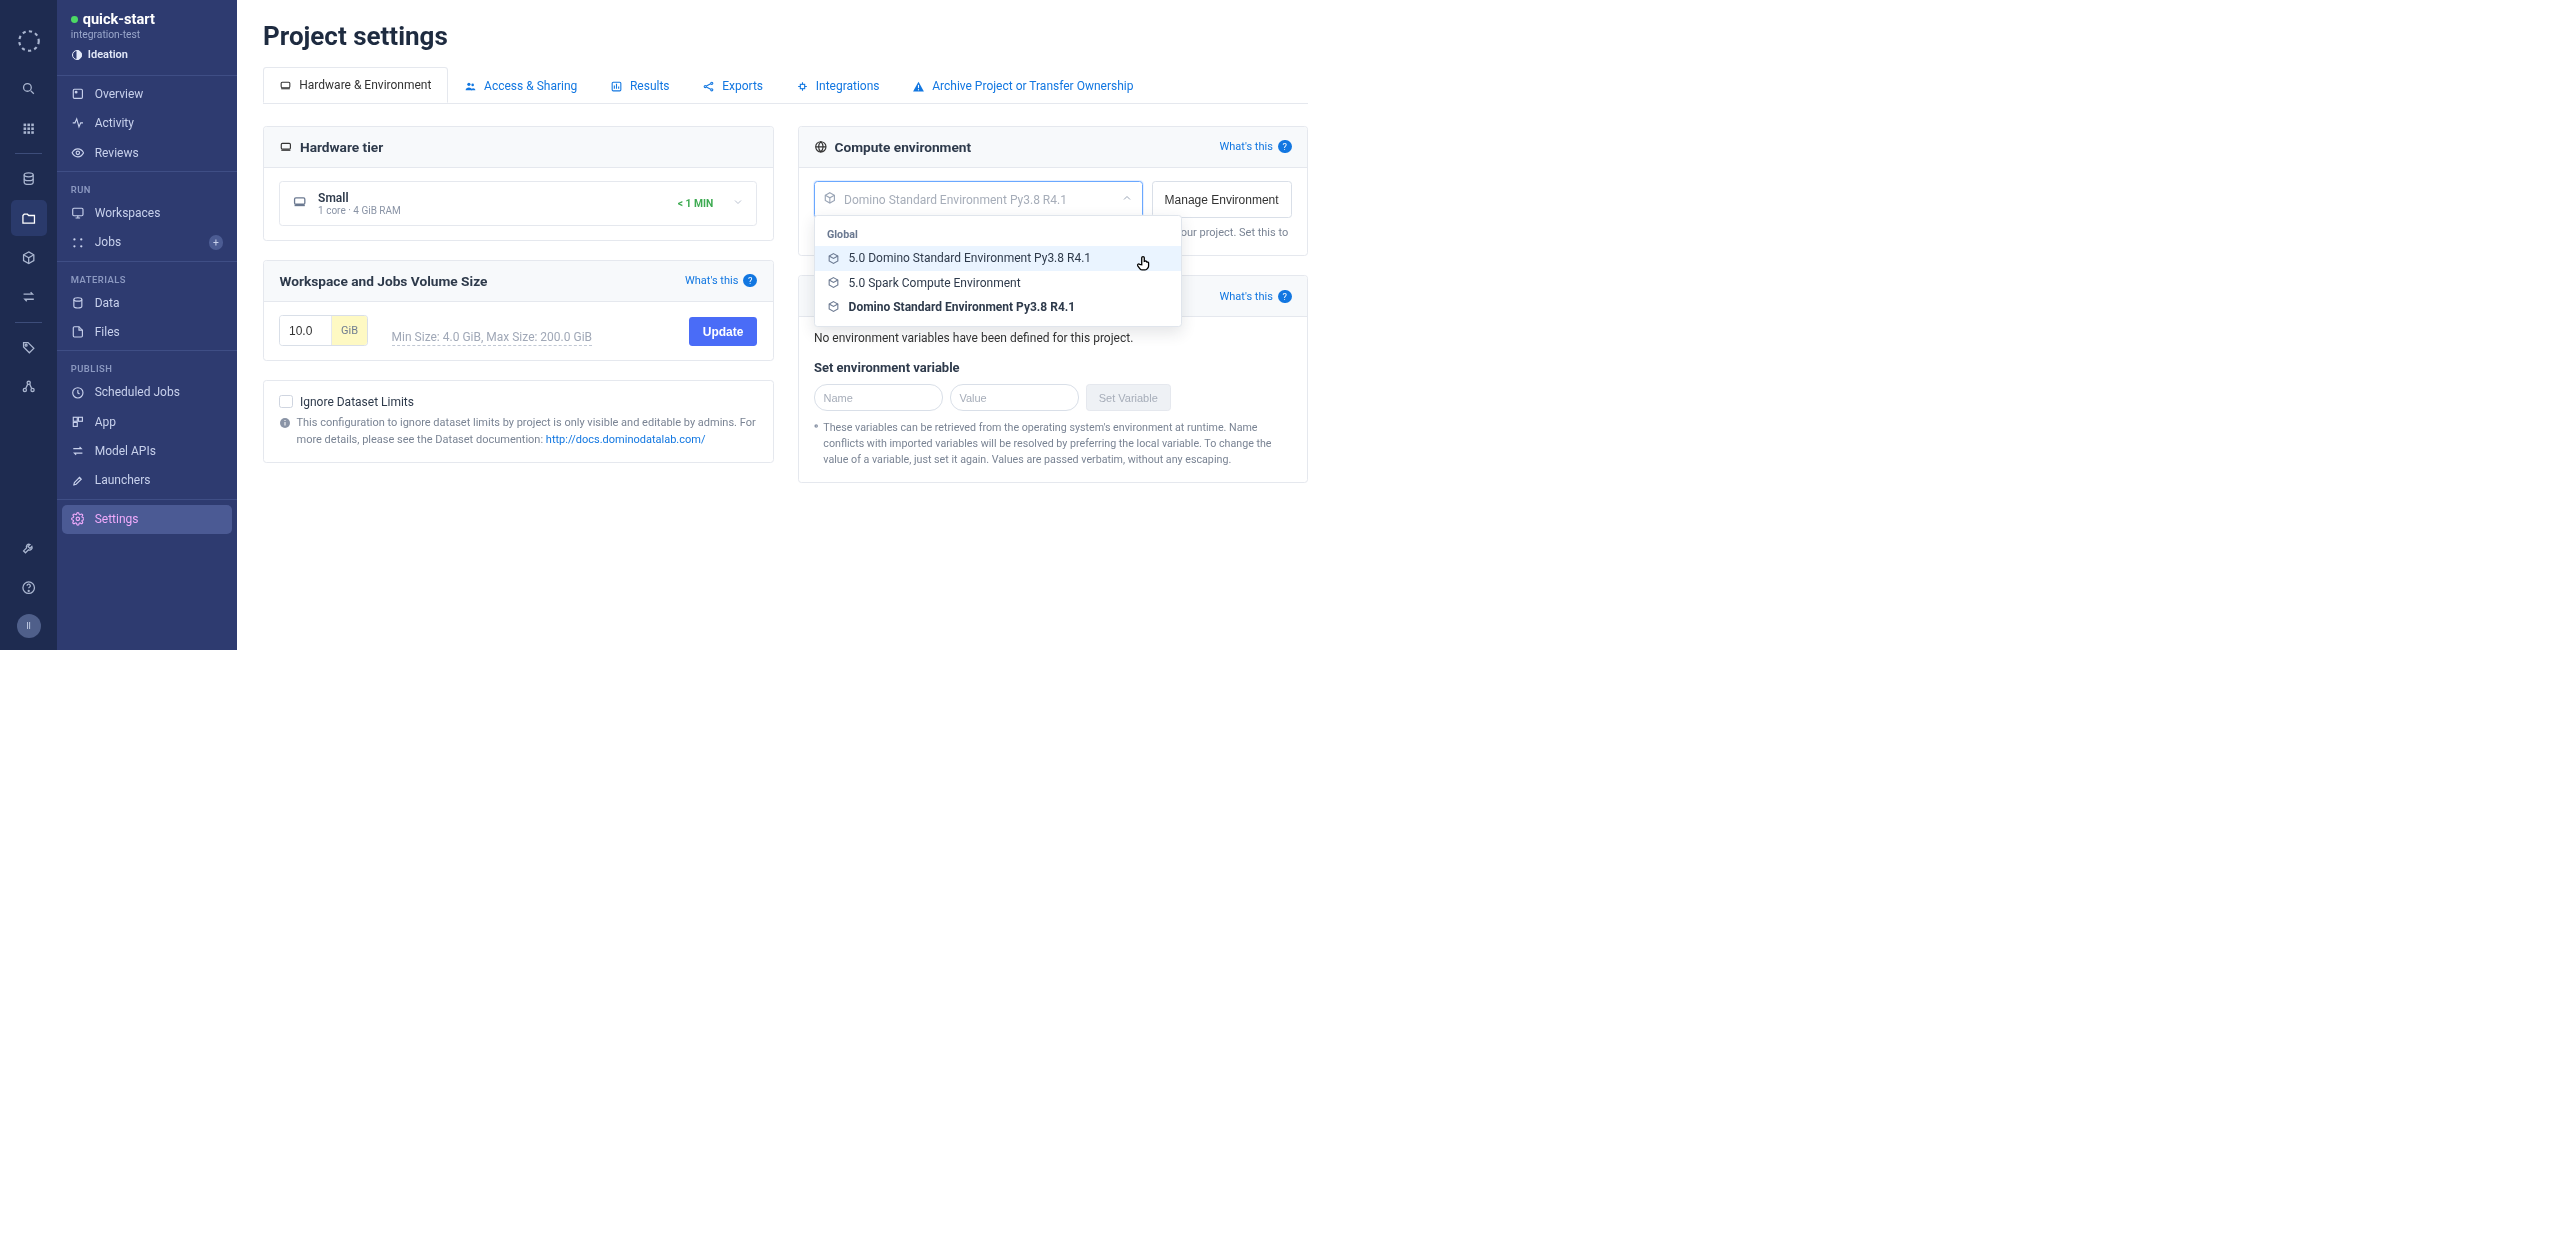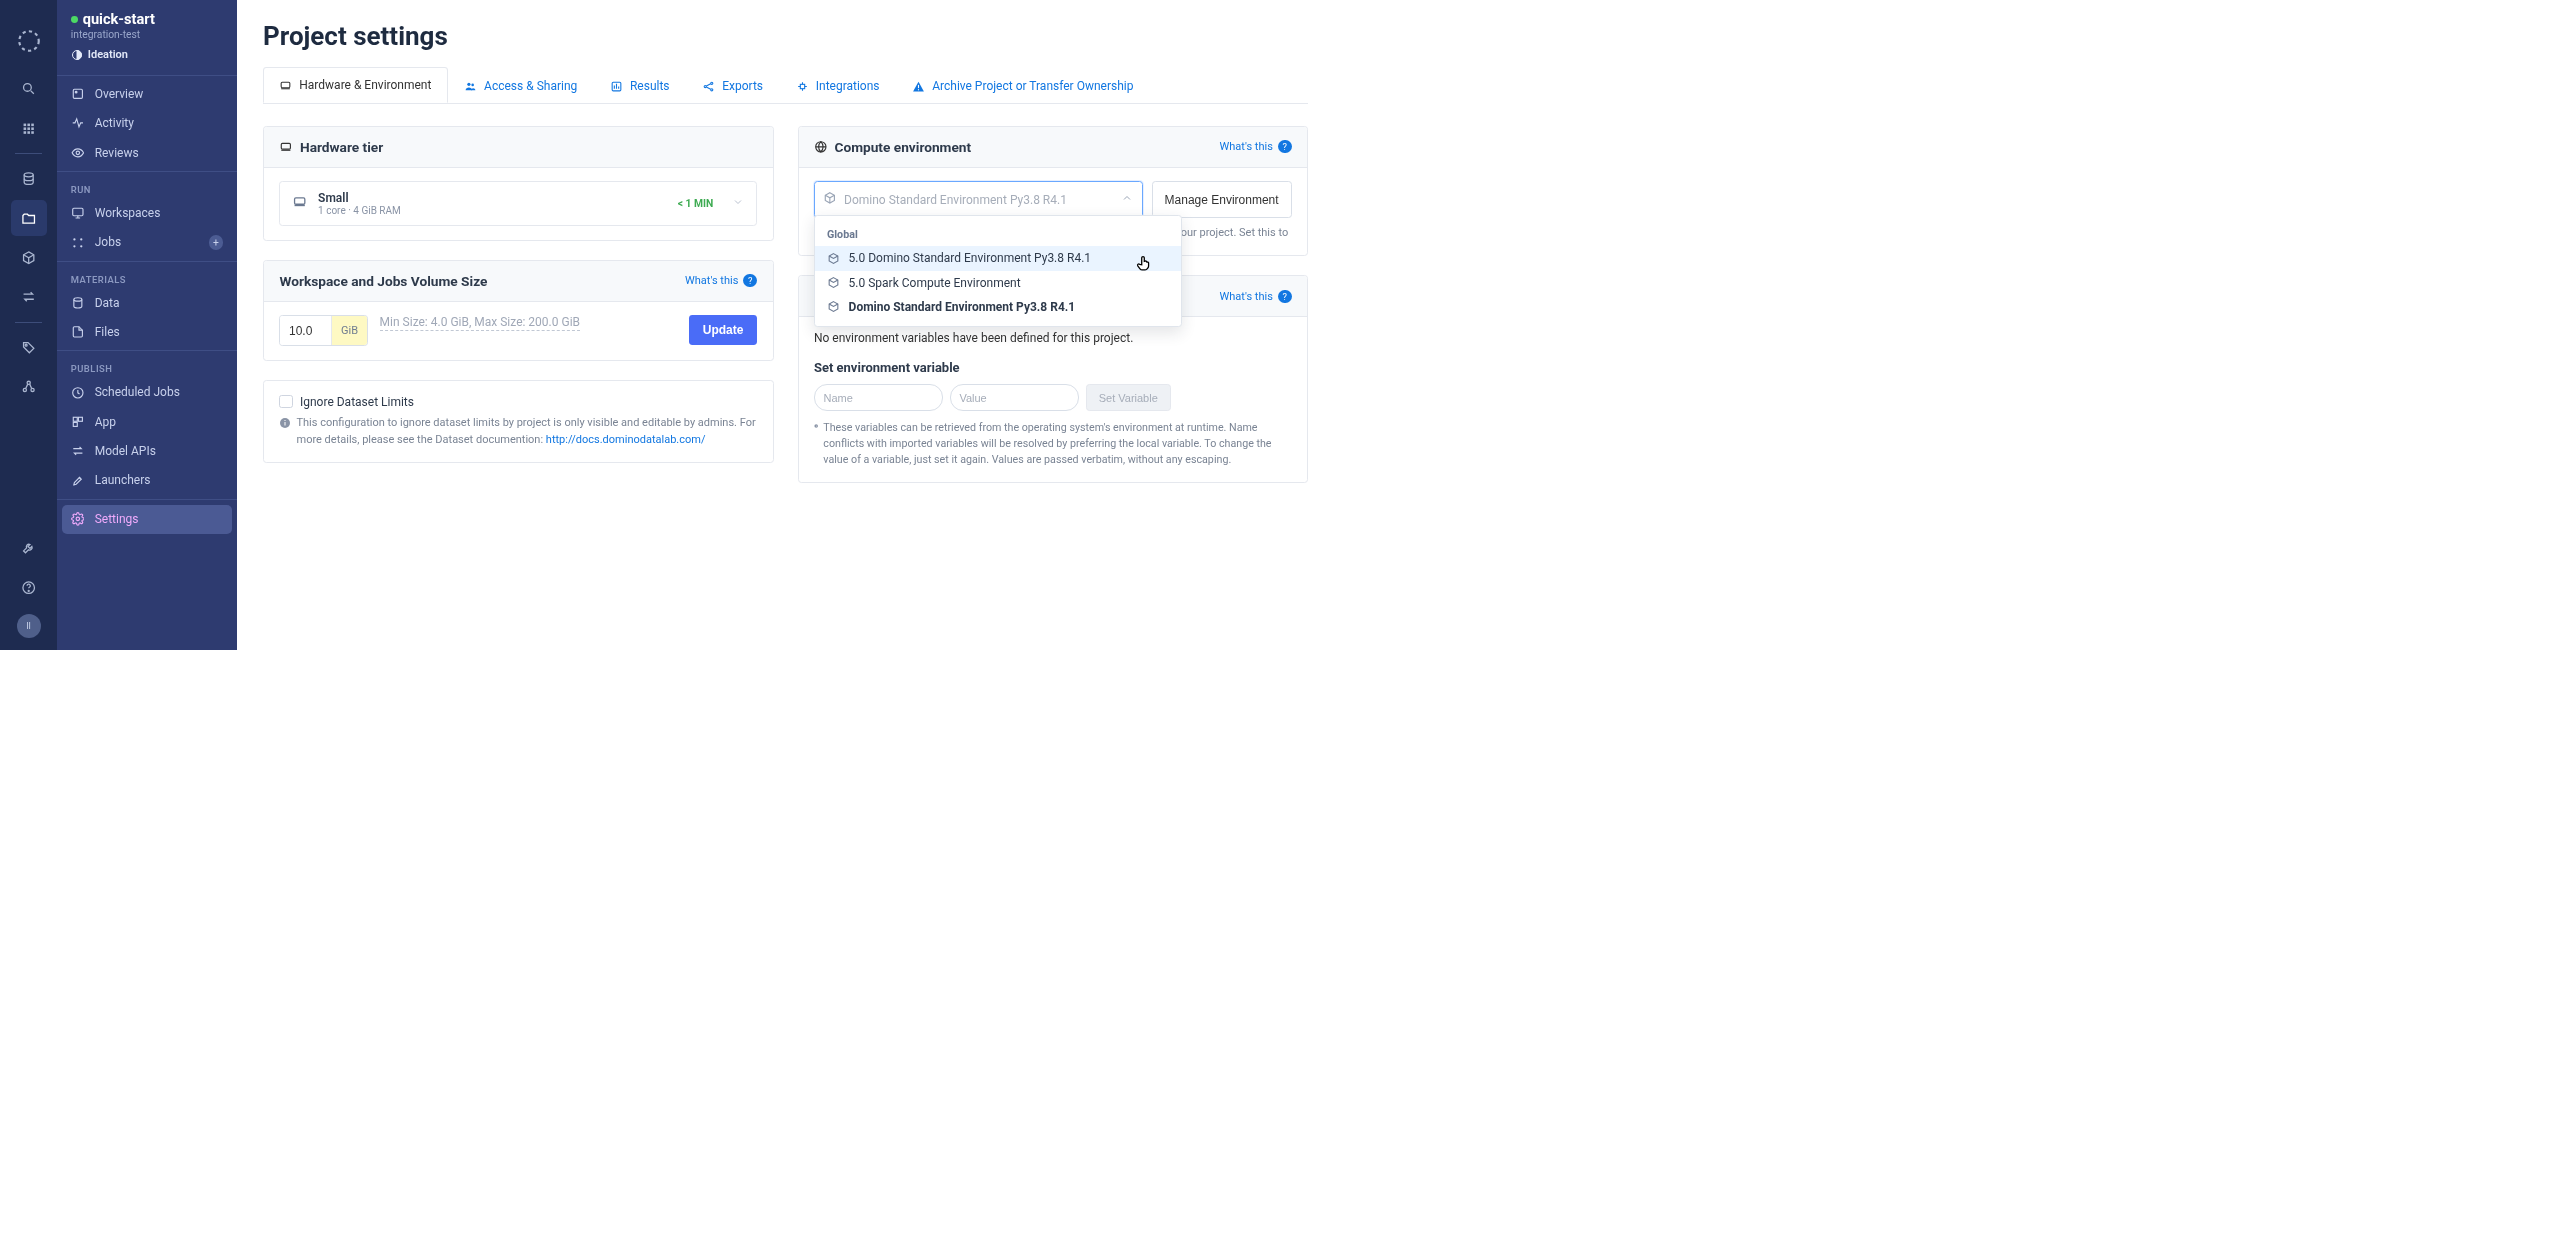--- a/index.html
+++ b/index.html
@@ -115,21 +115,21 @@
     border:0.9px solid #e5e8ee; border-radius:3.4px;
     display:flex; align-items:center; gap:10.3px;
     padding: 8.6px 12px;
   }
   .hw-row .ic svg { width:15.4px;height:15.4px;color:#6a7890;}
   .hw-name { font-size:12px; font-weight:600; color:#2e3a4b; line-height:1.2;}
   .hw-sub { font-size:10px; color:#8a94a6;}
   .hw-dur { margin-left:auto; color:#3eab52; font-weight:700; font-size:10.3px;}
   .chev-down { margin-left:8.6px; color:#bac2d0;}
 
-  .vol-body { display:flex; align-items:flex-start; gap:12px;}
+  .vol-body { display:flex; align-items:flex-end; gap:24px;}
   .size-input { display:flex; border:0.9px solid #d9dfe8; border-radius:3.4px; overflow:hidden; height:31px;}
   .size-input input { width:51px; border:none; padding:0 8.6px; font-size:12px; color:#333; outline:none;}
   .size-unit { background:#fef9c3; color:#707d90; padding:0 8.6px; display:flex;align-items:center; font-size:11px; border-left:0.9px solid #e5e8ee;}
   .minmax { color:#a0a8b7; font-size:12px; border-bottom:0.9px dashed #c1c8d4; padding-bottom:0.9px;}
   .btn-primary { margin-left:auto; background:#4a6cf7; color:#fff; border:none; border-radius:3.4px; padding:7.7px 13.7px; font-size:12px; font-weight:600; cursor:pointer;}
 
   .check-row { display:flex; align-items:center; gap:6.9px; margin-bottom:6.9px;}
   .checkbox { width:13.7px;height:13.7px;border:0.9px solid #cfd5e0;border-radius:2.6px;}
   .ds-info { display:flex; gap:5.1px; color:#7a8494; font-size:11px; line-height:1.5;}
   .ds-info svg { flex-shrink:0; margin-top:1.7px;}

